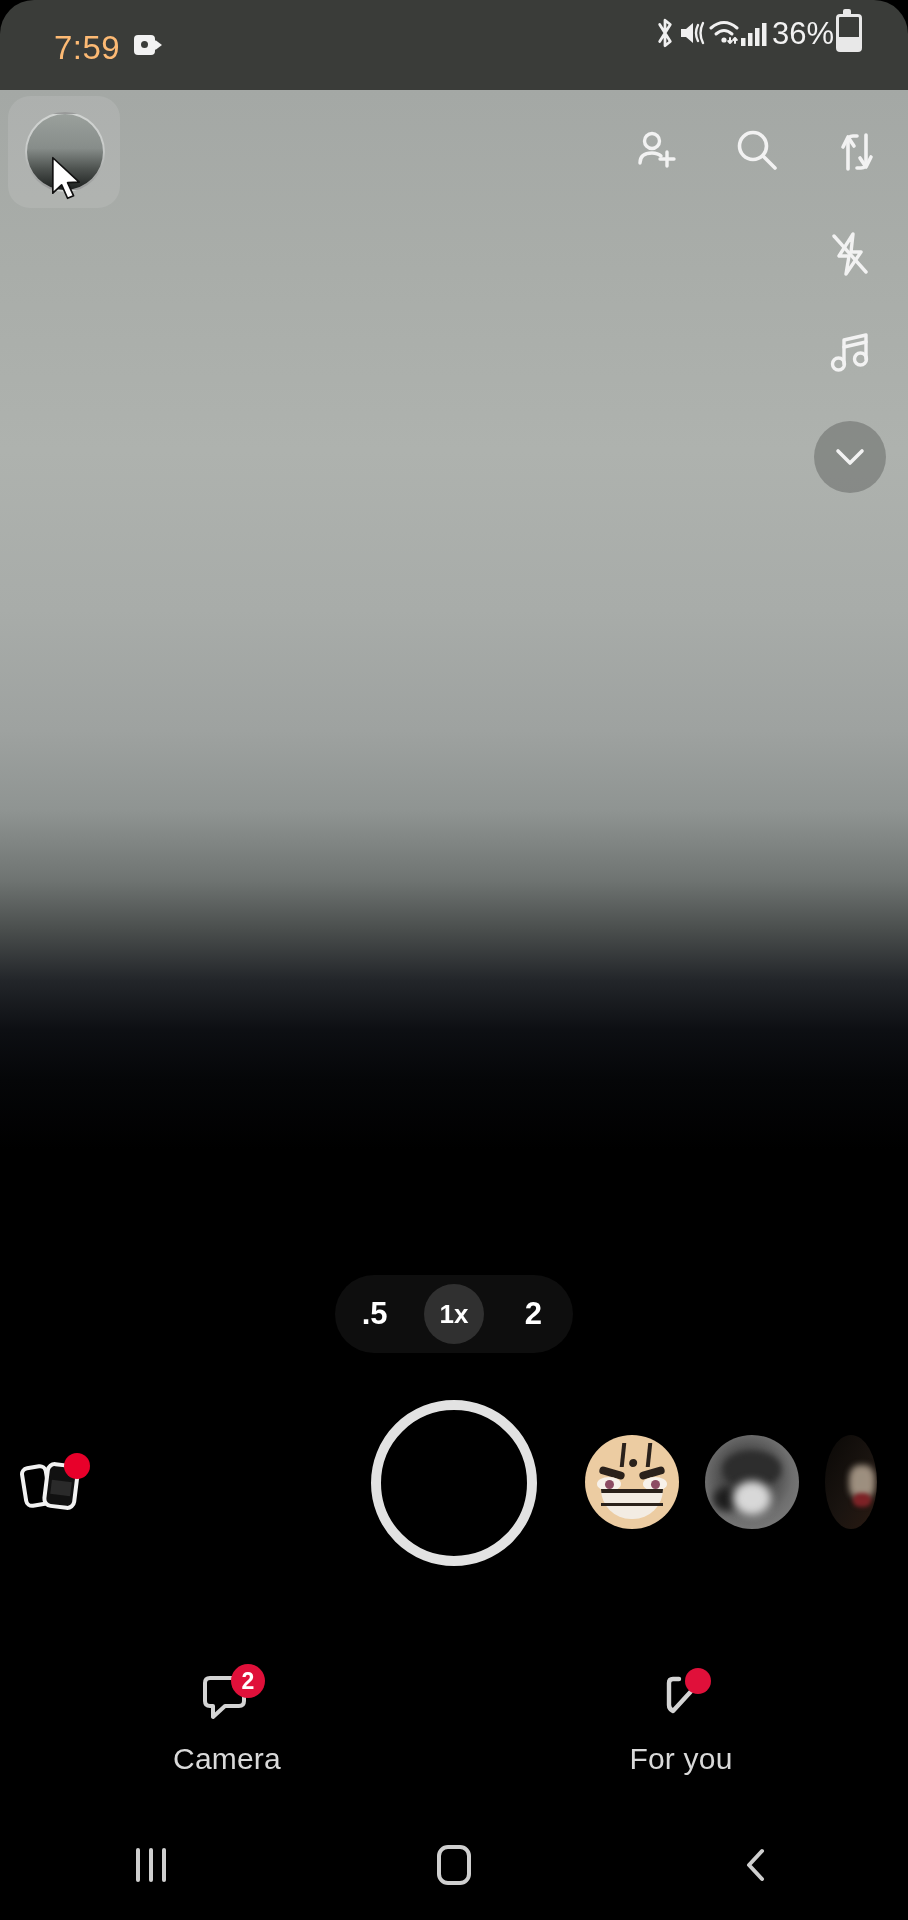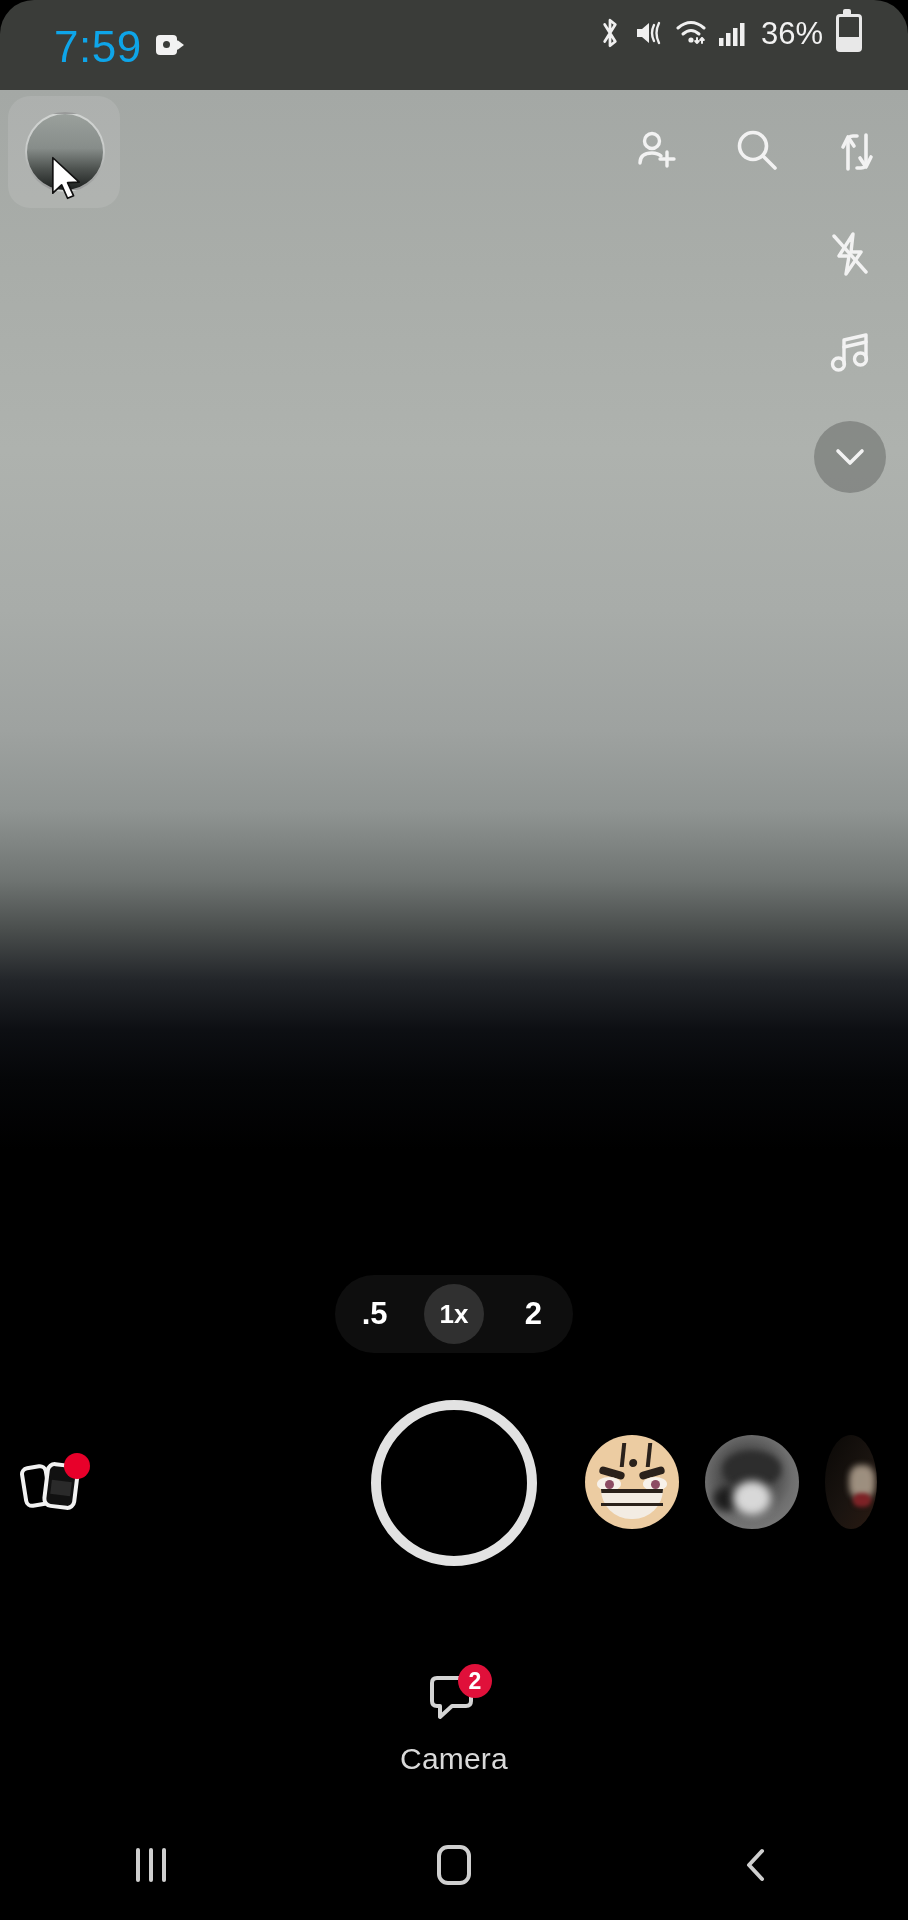--- a/index.html
+++ b/index.html
@@ -34,22 +34,22 @@
   .status-left {
     position: absolute;
     left: 54px;
     top: 0;
     height: 90px;
     display: flex;
     align-items: center;
     gap: 14px;
   }
   .status-clock {
-    color: #0ea5e9;
-    font-size: 44px;
+    color: #fdba74;
+    font-size: 33px;
     letter-spacing: 0.5px;
     line-height: 1;
     padding-top: 4px;
   }
   .rec-icon {
     display: inline-block;
     position: relative;
     width: 28px;
     height: 20px;
   }
@@ -77,21 +77,20 @@
     border-left: 8px solid #f2f2f2;
   }
 
   .status-right {
     position: absolute;
     right: 46px;
     top: 0;
     height: 65px;
     display: flex;
     align-items: center;
-    gap: 11px;
     text-align: right;
   }
   .status-right svg { display: block; }
   .battery-text {
     color: #f2f2f2;
     font-size: 31px;
     letter-spacing: 0px;
     padding-top: 3px;
     margin-left: 4px;
   }
@@ -658,20 +657,29 @@
       <div class="tab-icon">
         <svg width="56" height="52" viewBox="0 0 56 52">
           <path d="M6 10 q0 -5 5 -5 H40 q5 0 5 5 V28 q0 5 -5 5 H26 L14 44 V33 H11 q-5 0 -5 -5 Z" fill="none" stroke="#d4d4d4" stroke-width="4" stroke-linejoin="round"></path>
         </svg>
         <div class="badge-num">2</div>
       </div>
       <div class="tab-label">Camera</div>
     </div>
 
 
+    <div class="tab">
+      <div class="tab-icon">
+        <svg width="56" height="52" viewBox="0 0 56 52">
+          <path d="M16 10 q0 -4 4 -4 h6 M16 10 V32 q0 4 4 6 L42 14" fill="none" stroke="#d4d4d4" stroke-width="4.4" stroke-linecap="round" stroke-linejoin="round"></path>
+        </svg>
+        <div class="badge-dot"></div>
+      </div>
+      <div class="tab-label">For you</div>
+    </div>
 
   </div>
 
   <div class="navbar">
     <div class="nav-btn">
       <div class="nav-recents">
           <span></span>
           <span></span>
           <span></span>
         </div>

